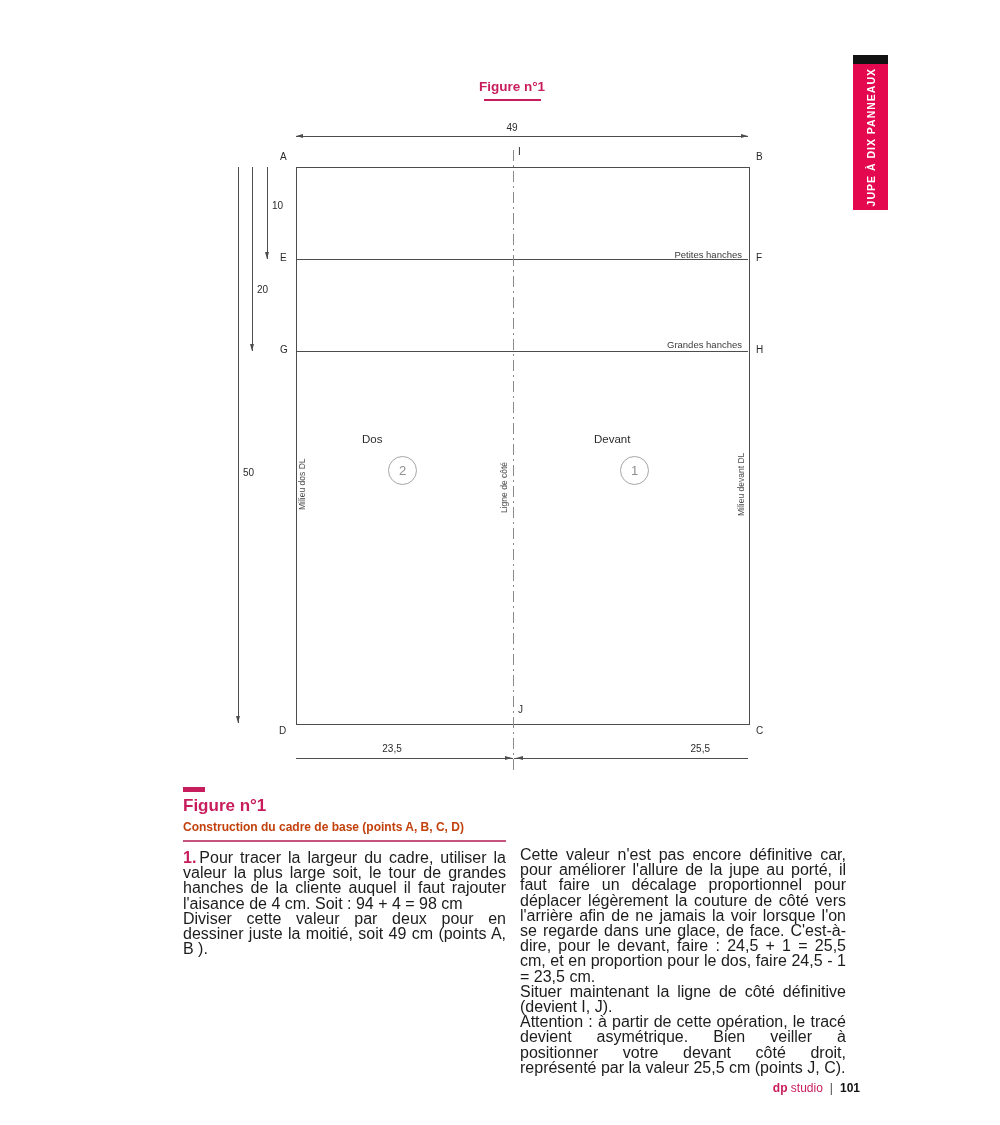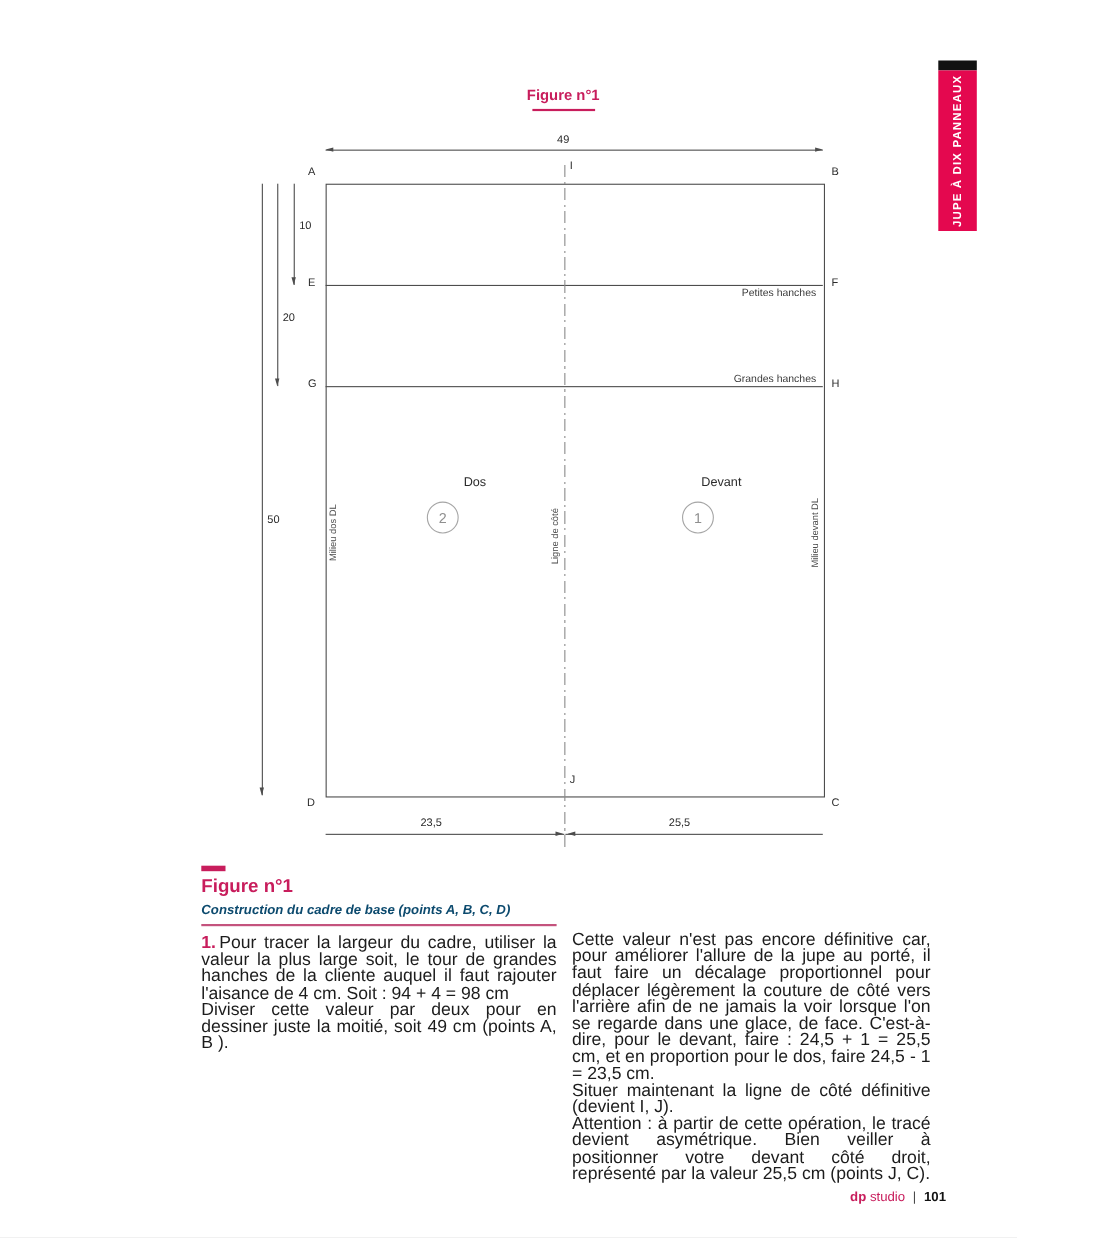--- a/index.html
+++ b/index.html
@@ -21,28 +21,28 @@
   .dg-lbl{position:absolute;font-size:10px;color:#2b2b2b;}
   .dg-lbl-sm{position:absolute;font-size:9.5px;color:#3a3a3a;text-align:right;}
   .arr{position:absolute;width:0;height:0;}
   .arr-r{border-top:2.5px solid transparent;border-bottom:2.5px solid transparent;border-left:7px solid #4d4d4d;}
   .arr-l{border-top:2.5px solid transparent;border-bottom:2.5px solid transparent;border-right:7px solid #4d4d4d;}
   .arr-d{border-left:2.5px solid transparent;border-right:2.5px solid transparent;border-top:7px solid #4d4d4d;}
   .dashdot{position:absolute;left:513px;top:150px;width:1px;height:622px;
         background:repeating-linear-gradient(to bottom,#8a8a8a 0 11px,transparent 11px 15px,#8a8a8a 15px 17px,transparent 17px 21px);}
   .num-circle{position:absolute;width:27px;height:27px;border:1px solid #a6a6a6;border-radius:50%;
         color:#8f8f8f;font-size:13px;display:flex;align-items:center;justify-content:center;}
-  .half-lbl{position:absolute;font-size:11.5px;color:#2b2b2b;width:80px;text-align:right;}
+  .half-lbl{position:absolute;font-size:11.5px;color:#2b2b2b;width:80px;text-align:left;}
   .vtext{position:absolute;writing-mode:vertical-rl;transform:rotate(180deg);font-size:8.5px;
         color:#4a4a4a;text-align:center;white-space:nowrap;}
   .dim-lbl{position:absolute;font-size:10px;color:#2b2b2b;}
   
   .sec-dash{position:absolute;left:183px;top:787px;width:22px;height:5px;background:#c81d5c;}
   .sec-title{position:absolute;left:183px;top:796px;font-size:17px;font-weight:bold;color:#c81d5c;}
-  .sec-subtitle{position:absolute;left:183px;top:820px;font-size:12px;font-weight:bold;color:#0c4a6e;font-style:italic;}
+  .sec-subtitle{position:absolute;left:183px;top:820px;font-size:12px;font-weight:bold;color:#c2410c;}
   .sec-rule{position:absolute;left:183px;top:840px;width:323px;height:2px;background:#c4537d;}
   
   .col{position:absolute;font-size:16px;line-height:15.2px;color:#1c1c1c;text-align:justify;}
   .col-left{left:183px;top:845px;width:323px;}
   .col-right{left:520px;top:847px;width:326px;}
   .item{padding:5px 0 6px 0;}
   .item + .item{border-top:1px solid #d892ad;}
   .item .num{color:#c81d5c;font-weight:bold;padding-right:3px;}
   
   .footer{position:absolute;left:660px;top:1081px;width:200px;text-align:right;font-size:12px;color:#c81d5c;}
@@ -84,21 +84,21 @@
     <div class="dg-lbl" style="left:756px;top:151px;">B</div>
     <div class="dg-lbl" style="left:518px;top:146px;">I</div>
     <div class="dg-lbl" style="left:280px;top:252px;">E</div>
     <div class="dg-lbl" style="left:756px;top:252px;">F</div>
     <div class="dg-lbl" style="left:280px;top:344px;">G</div>
     <div class="dg-lbl" style="left:756px;top:344px;">H</div>
     <div class="dg-lbl" style="left:279px;top:725px;">D</div>
     <div class="dg-lbl" style="left:756px;top:725px;">C</div>
     <div class="dg-lbl" style="left:518px;top:704px;">J</div>
 
-    <div class="dg-lbl-sm" style="left:562px;top:261px;width:180px;">Petites hanches</div>
+    <div class="dg-lbl-sm" style="left:562px;top:249px;width:180px;">Petites hanches</div>
     <div class="dg-lbl-sm" style="left:562px;top:339px;width:180px;">Grandes hanches</div>
 
     <div class="half-lbl" style="left:362px;top:433px;">Dos</div>
     <div class="num-circle" style="left:388px;top:456px;">2</div>
     <div class="half-lbl" style="left:594px;top:433px;">Devant</div>
     <div class="num-circle" style="left:620px;top:456px;">1</div>
 
     <div class="vtext" style="left:297px;top:438px;height:92px;">Milieu dos DL</div>
     <div class="vtext" style="left:499px;top:447px;height:80px;">Ligne de côté</div>
     <div class="vtext" style="left:736px;top:438px;height:92px;">Milieu devant DL</div>
@@ -113,21 +113,21 @@
 
     <div class="dg" style="left:238px;top:167px;width:1px;height:556px;"></div>
     <div class="arr arr-d" style="left:236px;top:716px;"></div>
     <div class="dim-lbl" style="left:243px;top:467px;">50</div>
 
     <div class="dg" style="left:296px;top:758px;width:217px;height:1px;"></div>
     <div class="dg" style="left:514px;top:758px;width:234px;height:1px;"></div>
     <div class="arr arr-r" style="left:505px;top:756px;"></div>
     <div class="arr arr-l" style="left:516px;top:756px;"></div>
     <div class="dim-lbl" style="left:352px;top:743px;width:80px;text-align:center;">23,5</div>
-    <div class="dim-lbl" style="left:608px;top:743px;width:80px;text-align:left;">25,5</div>
+    <div class="dim-lbl" style="left:630px;top:743px;width:80px;text-align:right;">25,5</div>
   </div>
 
   <div class="sec-dash"></div>
   <div class="sec-title">Figure n°1</div>
   <div class="sec-subtitle">Construction du cadre de base (points A, B, C, D)</div>
   <div class="sec-rule"></div>
 
   <div class="col col-left">
     <div class="item">
       <span class="num">1.</span><span>Pour tracer la largeur du cadre, utiliser la valeur la plus large soit, le tour de grandes hanches de la cliente auquel il faut rajouter l'aisance de 4 cm. Soit : 94 + 4 = 98 cm</span>

